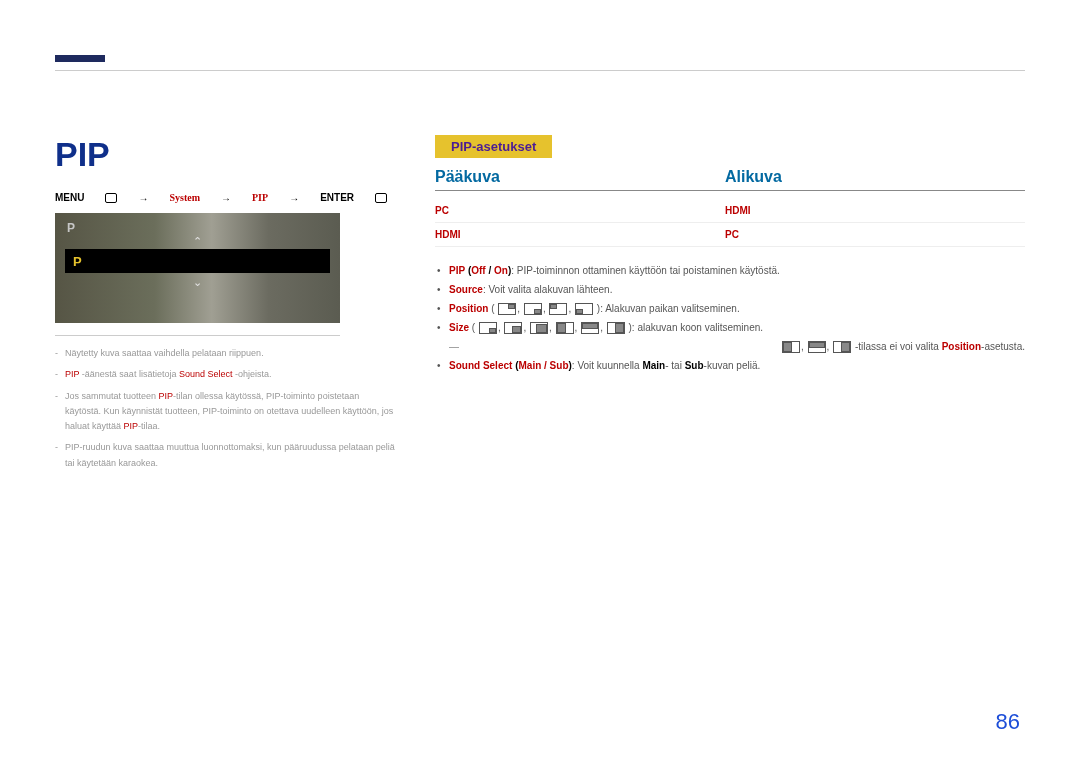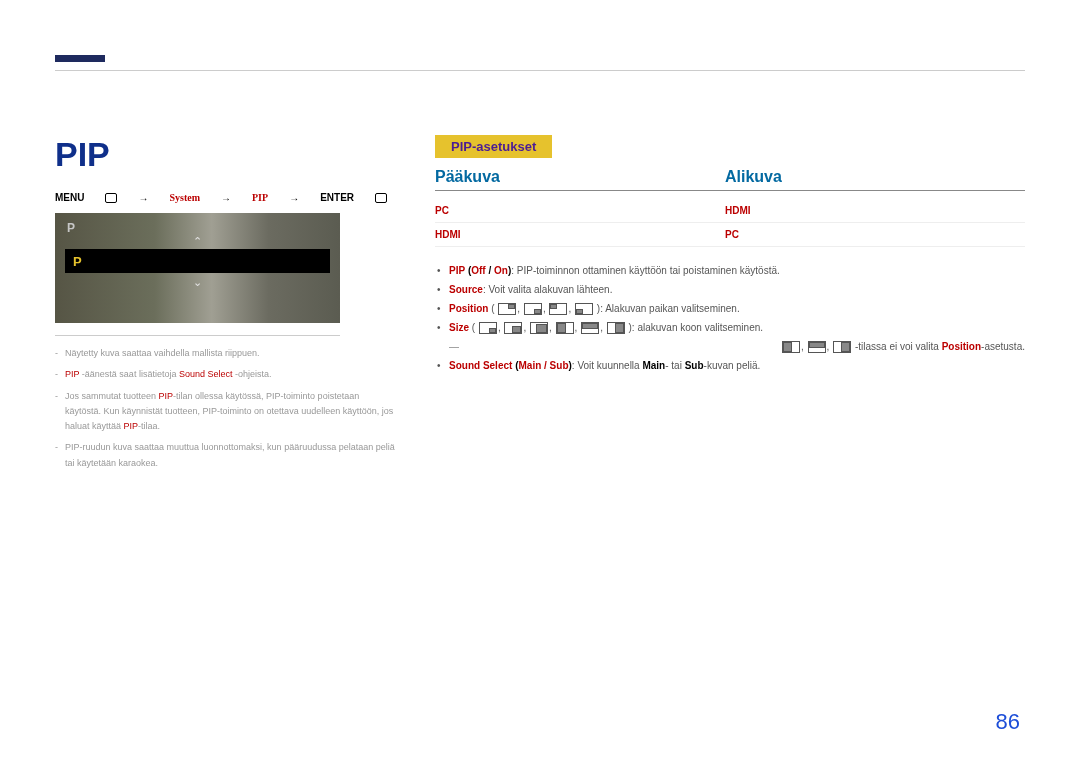--- a/index.html
+++ b/index.html
@@ -237,21 +237,21 @@
         <span class="chevron chev-up">⌃</span>
         <div class="screen-mid">
           <span>P</span>
         </div>
         <span class="chevron chev-down">⌄</span>
       </div>
 
       <div class="left-hr"></div>
 
       <div class="notes">
-        <div class="note-item">Näytetty kuva saattaa vaihdella mallista riippuen.</div>
+        <div class="note-item">Näytetty kuva saattaa vaihdella pelataan riippuen.</div>
         <div class="note-item">
           <span class="red">PIP</span><span> -äänestä saat lisätietoja </span><span class="red">Sound Select</span><span> -ohjeista.</span>
         </div>
         <div class="note-item">
           <span>Jos sammutat tuotteen </span><span class="red">PIP</span><span>-tilan ollessa käytössä, PIP-toiminto poistetaan käytöstä. Kun käynnistät tuotteen, PIP-toiminto on otettava uudelleen käyttöön, jos haluat käyttää </span><span class="red">PIP</span><span>-tilaa.</span>
         </div>
         <div class="note-item">PIP-ruudun kuva saattaa muuttua luonnottomaksi, kun pääruudussa pelataan peliä tai käytetään karaokea.</div>
       </div>
     </div>
 

